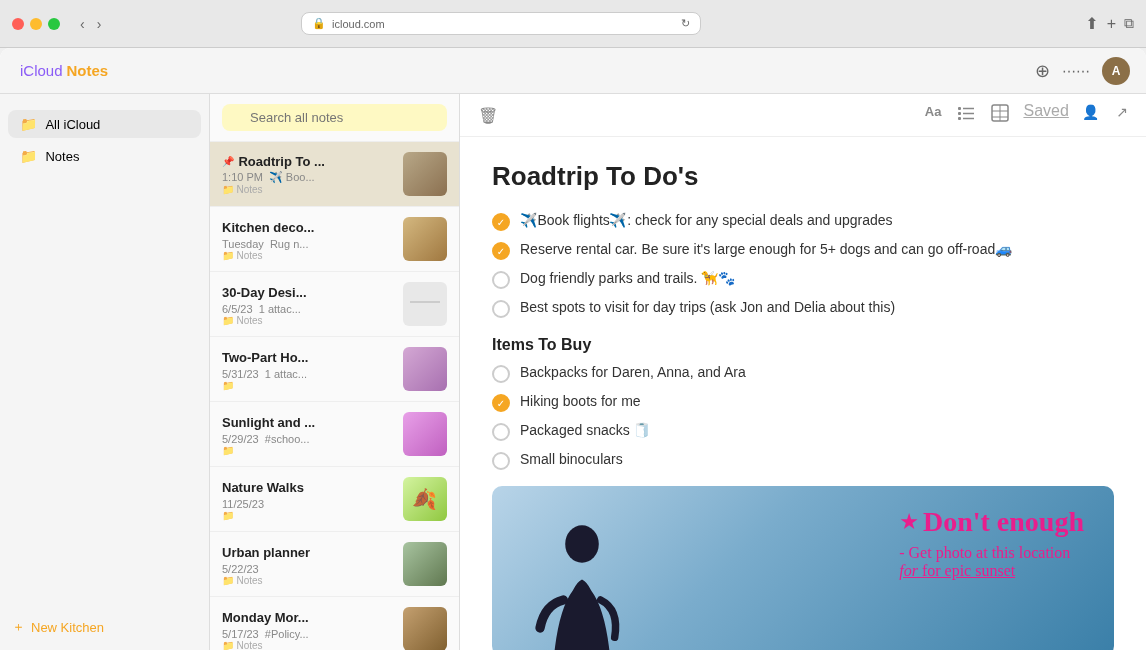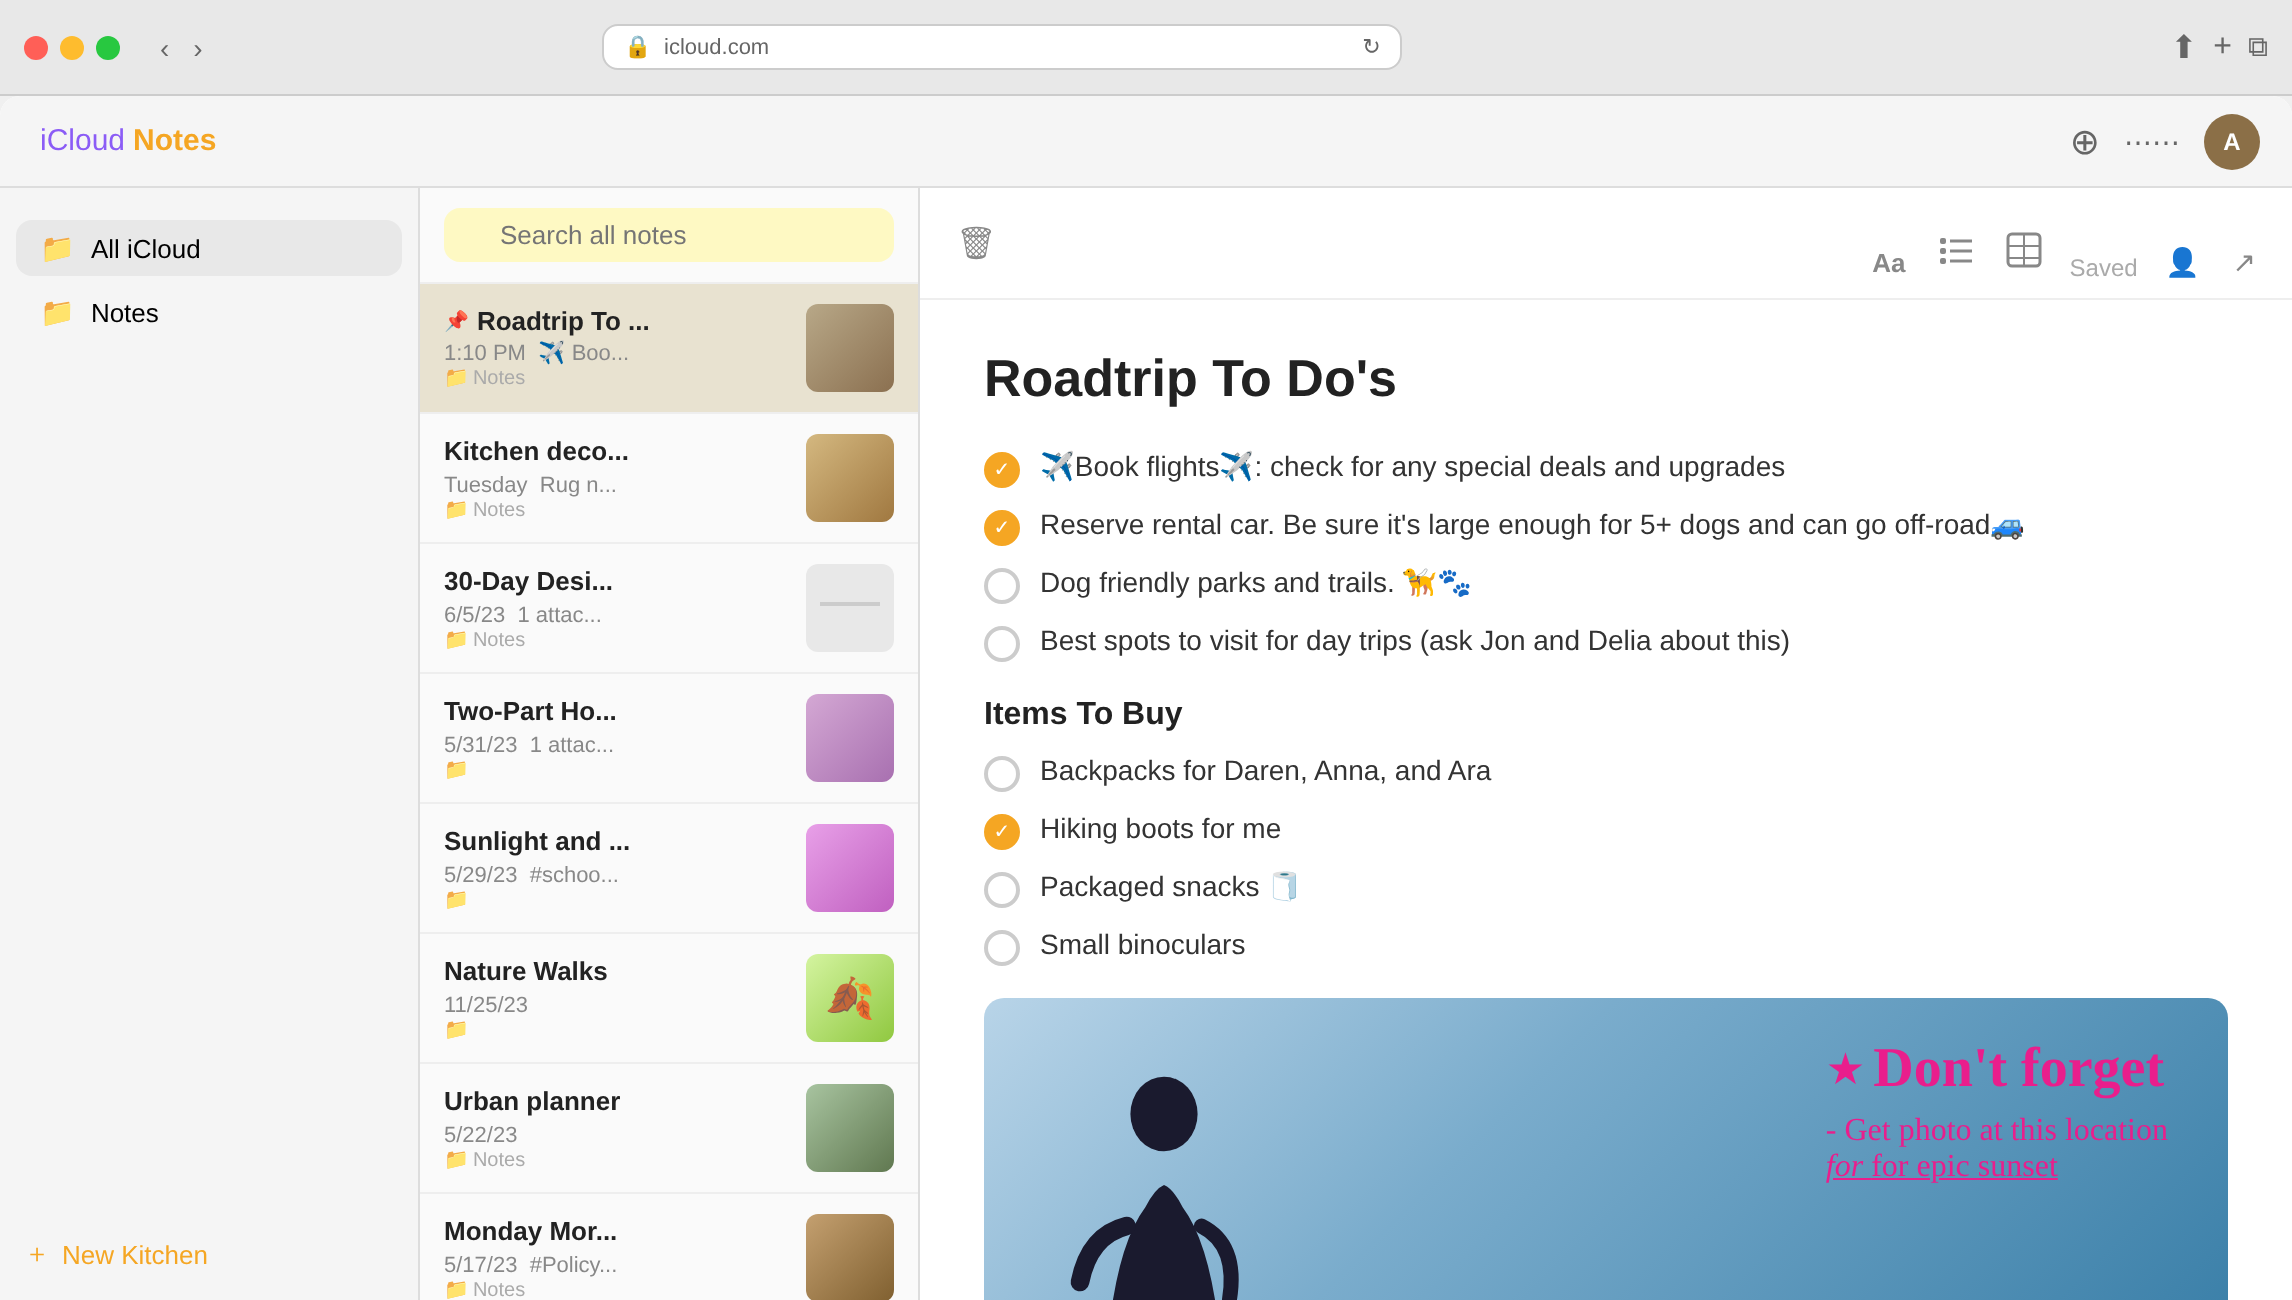--- a/index.html
+++ b/index.html
@@ -133,23 +133,23 @@
       overflow: hidden;
     }
     .note-toolbar {
       display: flex;
       align-items: center;
       padding: 8px 16px;
       border-bottom: 1px solid #eee;
       gap: 12px;
     }
     .toolbar-left { display: flex; gap: 10px; }
-    .toolbar-right { margin-left: auto; display: flex; align-items: flex-end; gap: 12px; margin-top: 12px; }
+    .toolbar-right { margin-left: auto; display: flex; align-items: flex-start; gap: 12px; }
     .toolbar-btn { background: none; border: none; cursor: pointer; color: #888; font-size: 16px; padding: 2px; }
-    .toolbar-saved { font-size: 12px; color: #aaa; }
+    .toolbar-saved { font-size: 16px; color: #aaa; text-decoration: underline; }
     .note-body { flex: 1; overflow-y: auto; padding: 24px 32px; }
     .note-title-main { font-size: 26px; font-weight: 700; color: #222; margin-bottom: 20px; }
     .checklist-item { display: flex; align-items: flex-start; gap: 10px; margin-bottom: 10px; font-size: 14px; color: #333; }
     .check-circle {
       width: 18px; height: 18px; border-radius: 50%;
       border: 2px solid #ccc;
       flex-shrink: 0; margin-top: 1px;
       display: flex; align-items: center; justify-content: center;
     }
     .check-circle.checked { background: #f5a623; border-color: #f5a623; color: white; font-size: 10px; }
@@ -455,21 +455,21 @@
           <svg class="note-image-silhouette" viewBox="0 0 120 150" xmlns="http://www.w3.org/2000/svg">
             <ellipse cx="60" cy="30" rx="18" ry="20" fill="#1a1a2e"></ellipse>
             <path d="M30 150 Q35 100 50 80 Q55 70 60 68 Q65 70 70 80 Q85 100 90 150 Z" fill="#1a1a2e"></path>
             <path d="M40 90 Q20 95 15 120" stroke="#1a1a2e" stroke-width="10" fill="none" stroke-linecap="round"></path>
             <path d="M80 90 Q100 100 95 130" stroke="#1a1a2e" stroke-width="8" fill="none" stroke-linecap="round"></path>
           </svg>
 
           <div class="handwriting-text">
             <div style="display:flex;align-items:center;gap:4px;">
               <span class="handwriting-star">★</span>
-              <span class="handwriting-line1">Don't forget</span>
+              <span class="handwriting-line1">Don't enough</span>
             </div>
             <div class="handwriting-line2">
               <span>- Get photo at this location</span><br>
               <span style="text-decoration:underline;font-style:italic;">for </span><span style="text-decoration:underline;">for epic sunset</span>
             </div>
           </div>
         </div>
 
       </div>
     </div>

